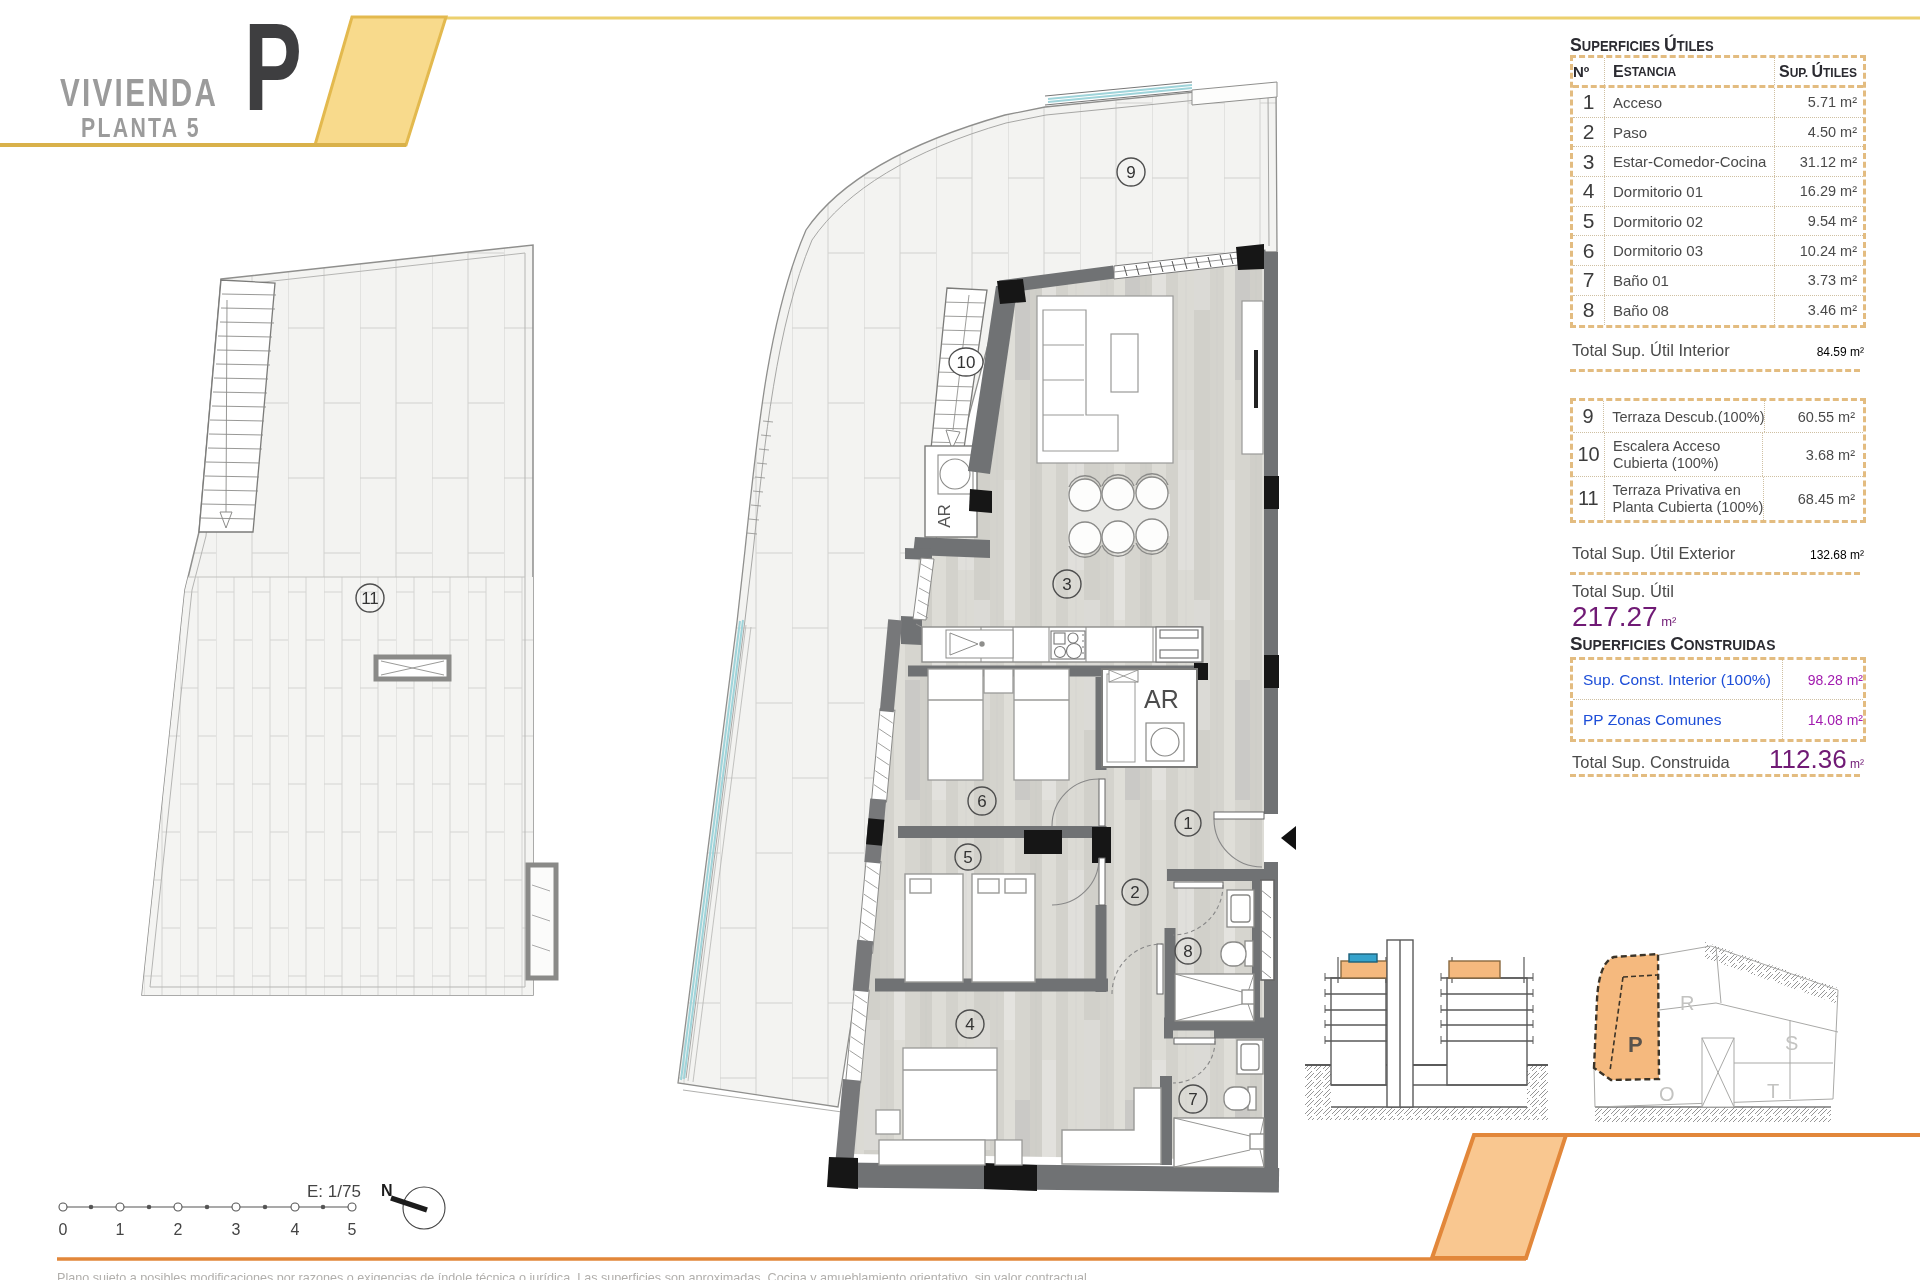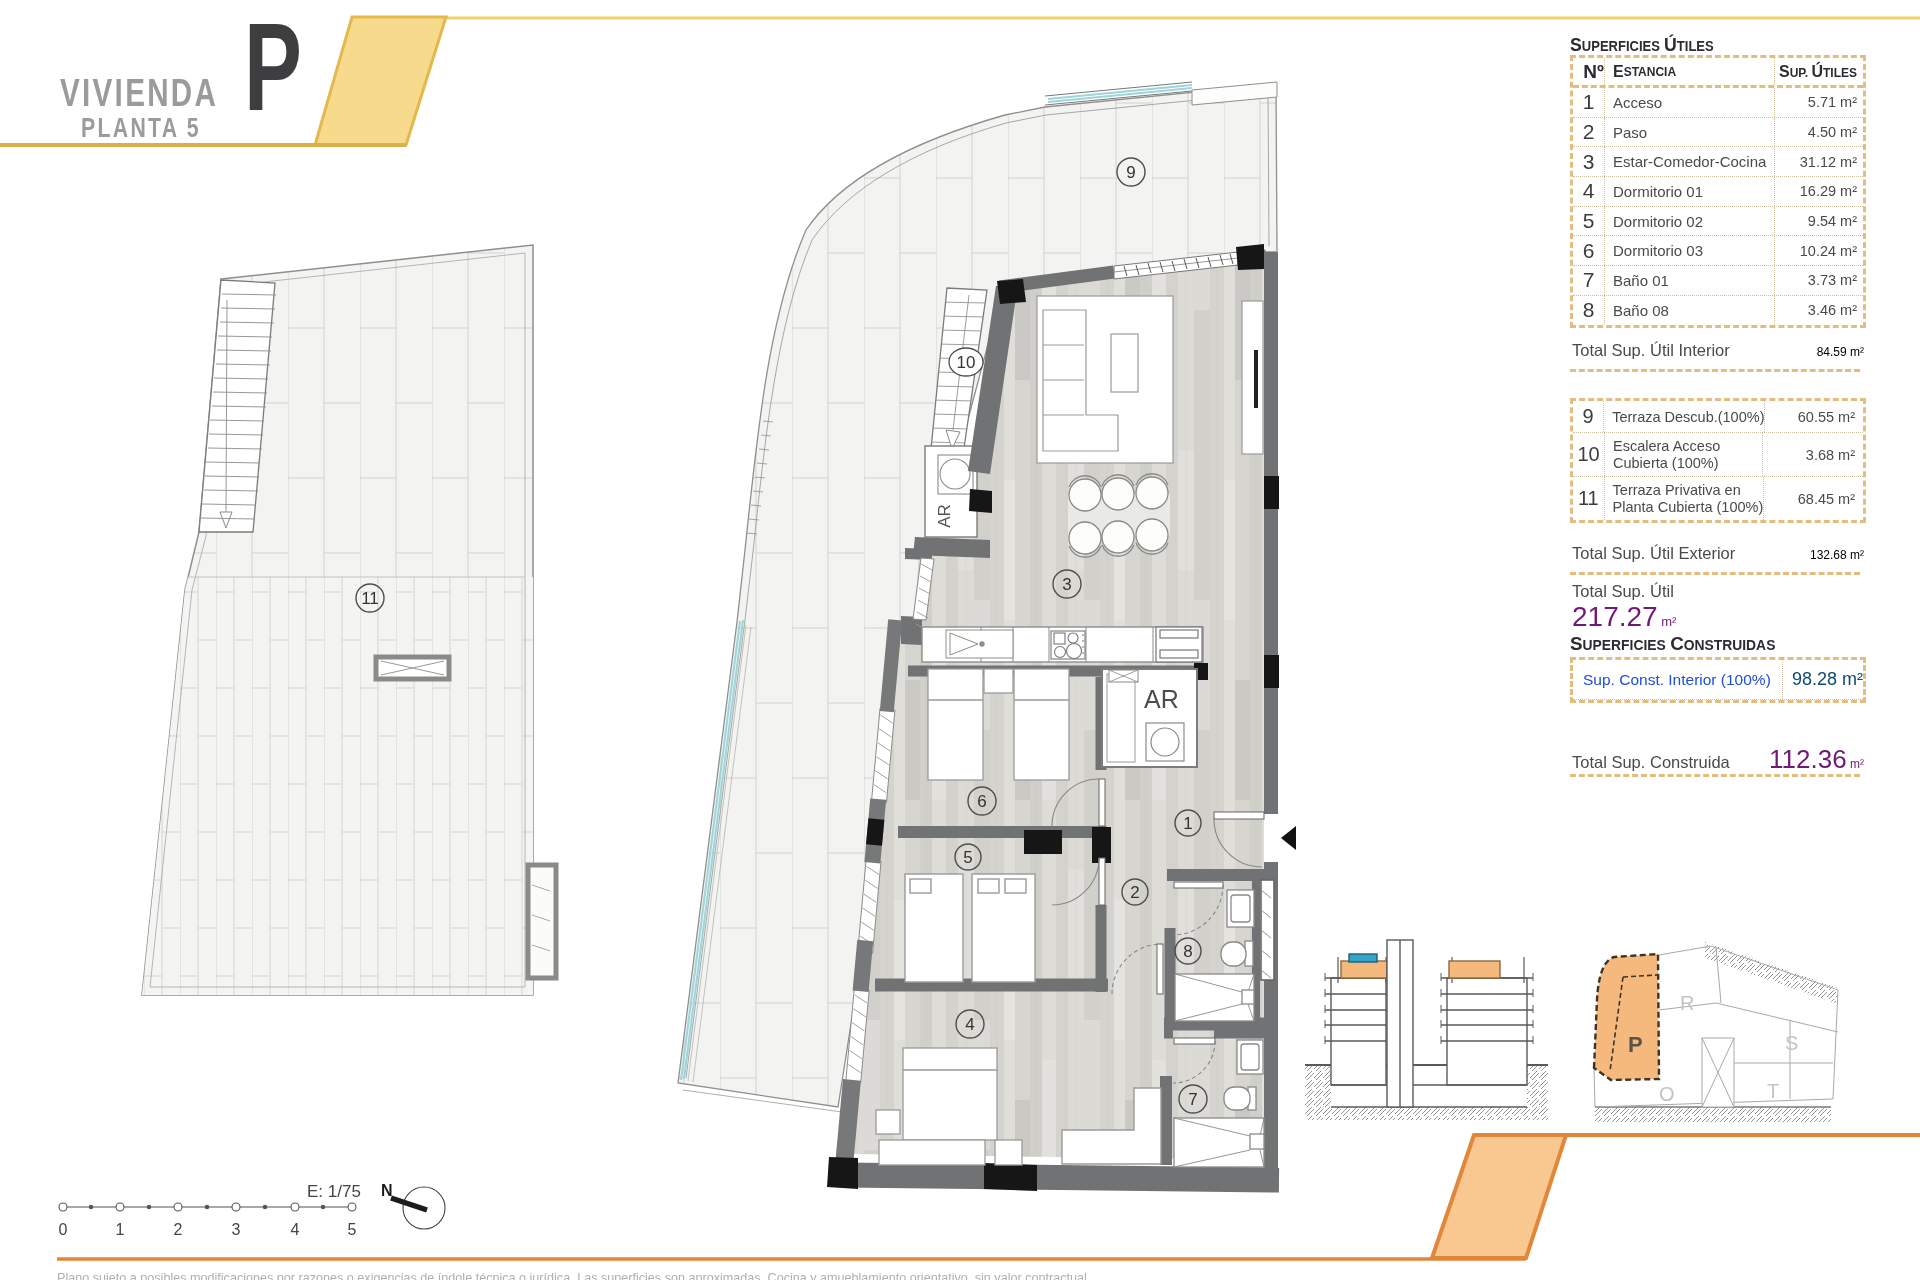--- a/index.html
+++ b/index.html
@@ -15,21 +15,21 @@
 .r1{display:flex;height:28.7px;border-bottom:1px dotted #cfc0a2;align-items:center;}
 .r1 .c1{width:31px;text-align:center;font-size:21px;color:#3c3c3c;}
 .r1 .c2{flex:1;border-left:1px dotted #cfc0a2;border-right:1px dotted #cfc0a2;height:100%;display:flex;align-items:center;padding-left:8px;font-size:15px;color:#4a4a4a;white-space:nowrap;}
 .r1 .c3{width:82px;text-align:right;padding-right:6px;font-size:14.5px;color:#4a4a4a;}
 .r2{display:flex;border-bottom:1px dotted #cfc0a2;align-items:center;}
 .r2 .c1{width:31px;text-align:center;color:#3c3c3c;}
 .r2 .c2{flex:1;border-left:1px dotted #cfc0a2;border-right:1px dotted #cfc0a2;height:100%;display:flex;align-items:center;padding-left:8px;color:#4a4a4a;white-space:nowrap;overflow:visible;}
 .c3v{width:92px;text-align:right;padding-right:8px;font-size:14.5px;color:#4a4a4a;}
 .r3{display:flex;height:39px;border-bottom:1px dotted #cfc0a2;align-items:center;}
 .c2b{flex:1;height:100%;display:flex;align-items:center;padding-left:10px;font-size:15.5px;color:#1d4ed8;}
-.c3c{width:80px;text-align:right;padding-right:0;font-size:18px;color:#0c4a6e;border-left:1px dotted #cfc0a2;height:100%;display:flex;align-items:center;justify-content:flex-end;}
+.c3c{width:80px;text-align:right;padding-right:0;font-size:14px;color:#a21caf;border-left:1px dotted #cfc0a2;height:100%;display:flex;align-items:center;justify-content:flex-end;}
 .tot{display:flex;justify-content:space-between;align-items:baseline;}
 .tot .tl{font-size:16.5px;color:#4a4a4a;}
 .tot .tv{font-size:12px;color:#000000;}
 .tot .to{font-size:28px;color:#701a75;}
 .dsh{width:290px;border-top:3px dashed #e3bc80;height:0;}
 </style>
 </head>
 <body>
 
 <svg class="abs" style="left:0;top:0" width="1920" height="1280" viewBox="0 0 1920 1280">
@@ -509,21 +509,21 @@
 </svg>
 
 <div class="abs" id="hdr-viv">VIVIENDA</div>
 <div class="abs" id="hdr-pla">PLANTA 5</div>
 <div class="abs" id="hdr-P">P</div>
 
 <div class="abs ttl" style="left:1570px;top:34px;"><span class="b">S</span><span class="s">UPERFICIES</span> <span class="b">Ú</span><span class="s">TILES</span></div>
 
 <div class="abs" style="left:1570px;top:55px;width:290px;border:3px dashed #e3bc80;">
   <div style="display:flex;height:27px;border-bottom:3px dashed #e3bc80;align-items:center;">
-    <div style="width:31px;text-align:right;font-weight:bold;color:#2b2b31;font-size:19px;">Nº</div>
+    <div style="width:31px;text-align:left;font-weight:bold;color:#2b2b31;font-size:15px;">Nº</div>
     <div style="flex:1;border-left:1px dotted #cfc0a2;border-right:1px dotted #cfc0a2;height:100%;display:flex;align-items:center;padding-left:8px;font-weight:bold;color:#2b2b31;">
         <span style="font-size:16px;">E</span>
         <span style="font-size:12px;">STANCIA</span>
       </div>
     <div style="width:82px;text-align:right;padding-right:6px;font-weight:bold;color:#2b2b31;"><span style="font-size:16px;">S</span><span style="font-size:12px;">UP.&nbsp;</span><span style="font-size:16px;">Ú</span><span style="font-size:12px;">TILES</span></div>
   </div>
   <div class="r1">
       <div class="c1">1</div>
       <div class="c2">Acceso</div>
       <div class="c3">5.71 m²</div>
@@ -600,20 +600,24 @@
     <span class="to">217.27<span style="font-size:13px;"> m²</span></span>
 </div>
 
 <div class="abs ttl" style="left:1570px;top:633px;transform:scaleX(0.99);"><span class="b">S</span><span class="s">UPERFICIES</span> <span class="b">C</span><span class="s">ONSTRUIDAS</span></div>
 
 <div class="abs" style="left:1570px;top:657px;width:290px;border:3px dashed #e3bc80;">
   <div class="r3">
       <div class="c2b">Sup. Const. Interior (100%)</div>
       <div class="c3c">98.28 m²</div>
     </div>
+  <div class="r3" style="border-bottom:none;">
+      <div class="c2b">PP Zonas Comunes</div>
+      <div class="c3c">14.08 m²</div>
+    </div>
 </div>
 
 <div class="abs tot" style="left:1572px;top:744px;width:292px;">
   <span class="tl">Total Sup. Construida</span>
     <span class="to" style="font-size:26px;">112.36<span style="font-size:12px;"> m²</span></span>
 </div>
 <div class="abs dsh" style="left:1570px;top:774px;"></div>
 
 <div class="abs disc">Plano sujeto a posibles modificaciones por razones o exigencias de índole técnica o jurídica. Las superficies son aproximadas. Cocina y amueblamiento orientativo, sin valor contractual.</div>
 

